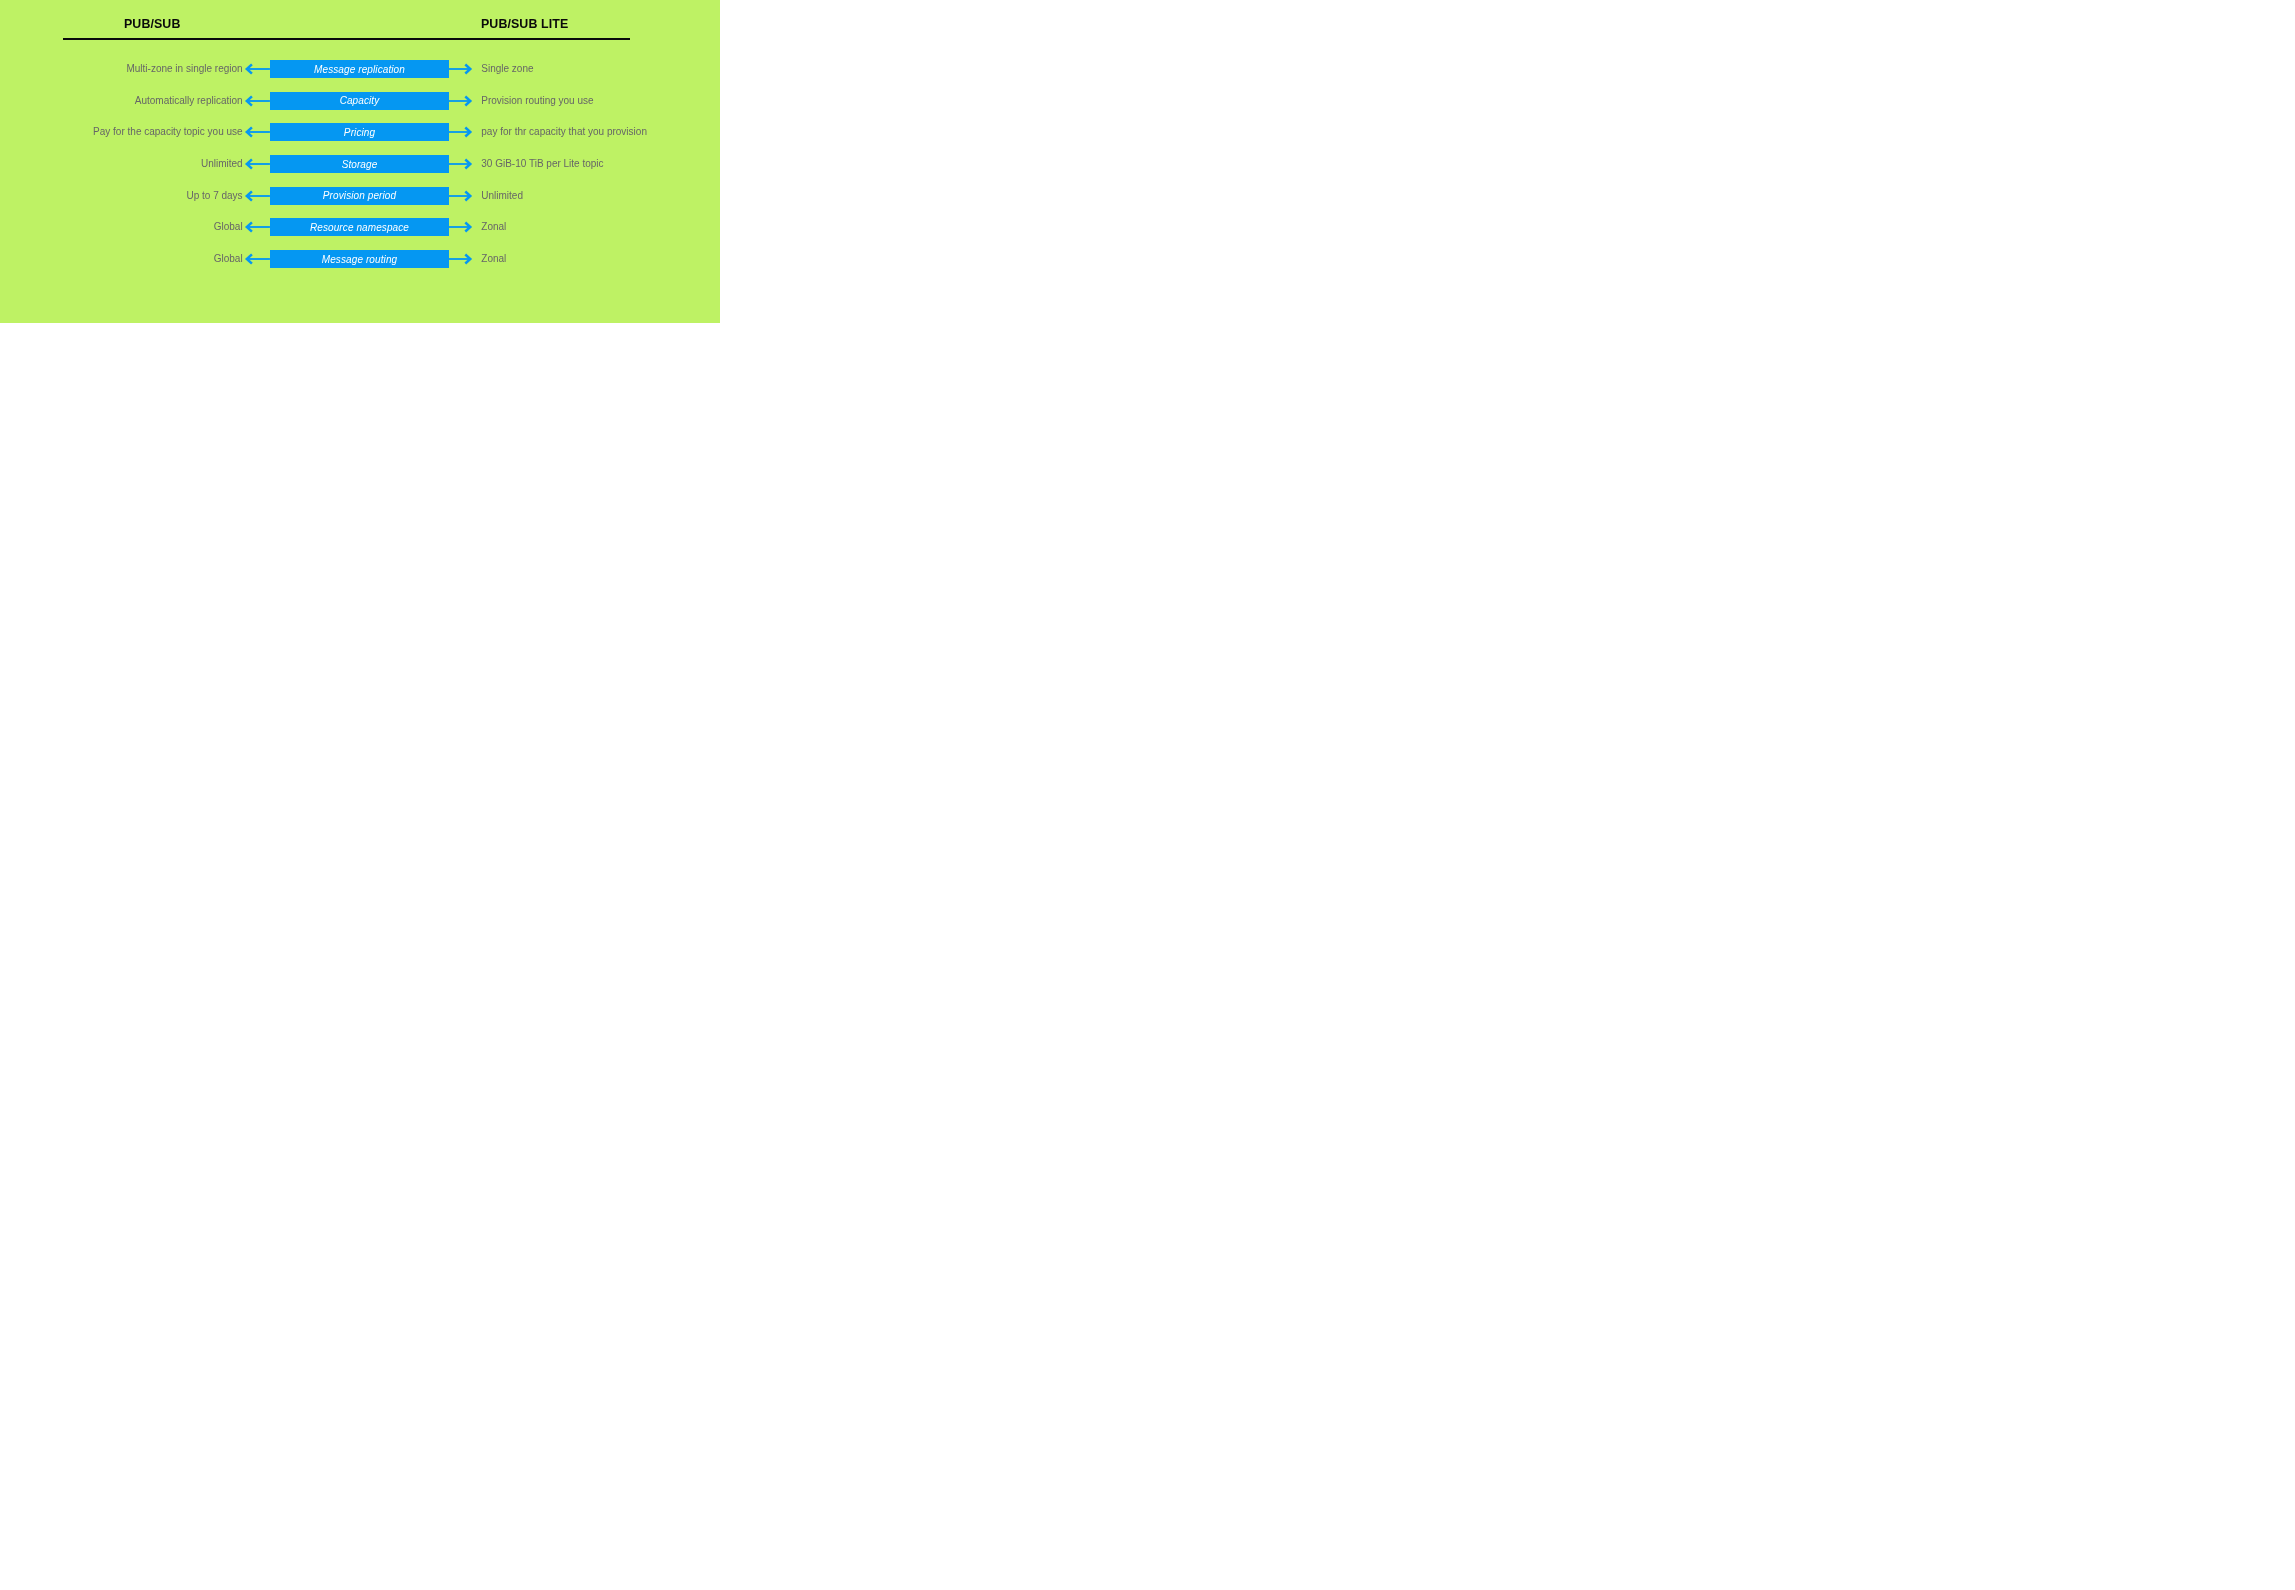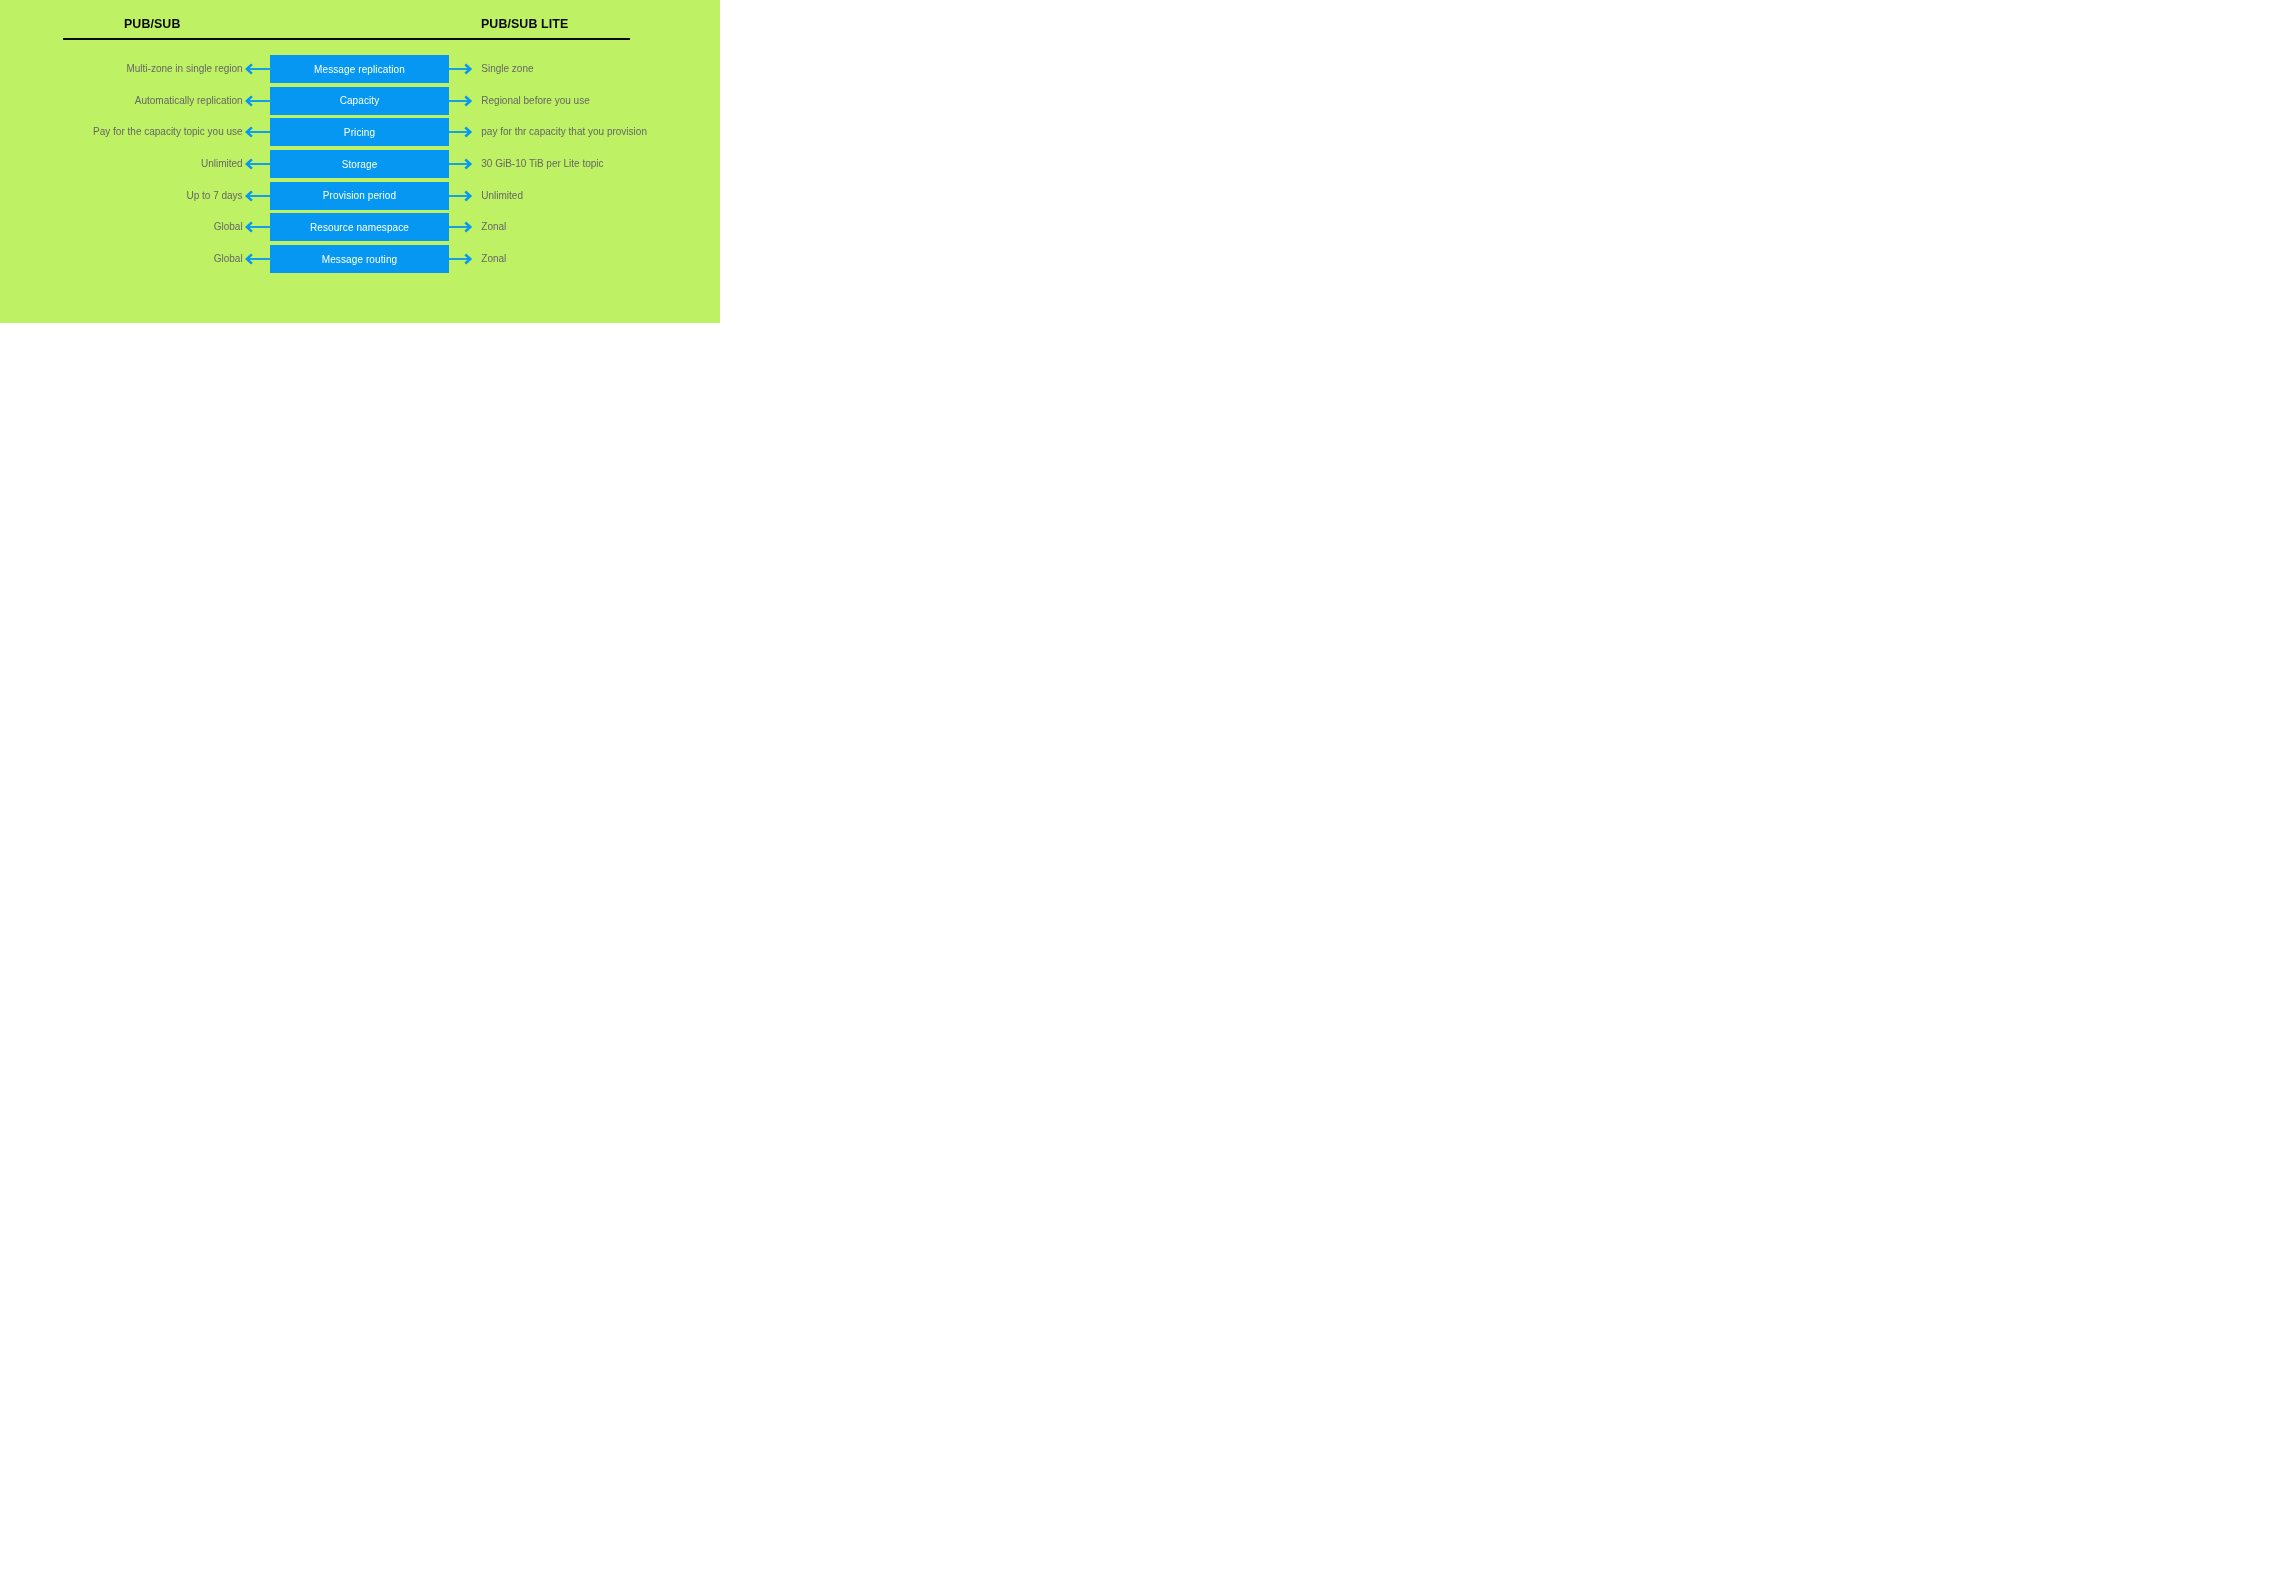--- a/index.html
+++ b/index.html
@@ -37,22 +37,22 @@
     align-items:center;
     height:28px;margin-bottom:3.7px;padding-left:24px;
   }
   .val{
     font-size:10px;color:var(--gray);white-space:nowrap;
     line-height:1;
   }
   .val-left{text-align:right;padding-right:1.4px;}
   .val-right{text-align:left;padding-left:8.3px;}
   .feature-box{
-    height:28px;background:var(--accent);
-    display:flex;align-items:center;justify-content:center;
+    height:18px;background:var(--accent);
+    display:flex;align-items:center;justify-content:center;font-style:italic;
   }
   .feature-box span{
     color:var(--boxtext);font-size:10px;white-space:nowrap;letter-spacing:0.1px;
   }
   .arrow{display:flex;align-items:center;height:28px;}
   .arrow svg{display:block;}
   .arrow line,.arrow polyline{stroke:var(--accent);fill:none;}
   .arrow line{stroke-width:4;}
   .arrow polyline{stroke-width:5.5;}
 </style>
@@ -97,21 +97,21 @@
       </div>
       <div class="feature-box">
           <span>Capacity</span>
         </div>
       <div class="arrow">
         <svg width="24" height="12" viewBox="0 0 53 26">
             <line x1="0" y1="13" x2="44" y2="13"></line>
             <polyline points="36,3 47,13 36,23"></polyline>
           </svg>
       </div>
-      <div class="val val-right">Regional before you use</div>
+      <div class="val val-right">Provision routing you use</div>
     </div>
 
     <div class="row">
       <div class="val val-left">Pay for the capacity topic you use</div>
       <div class="arrow">
         <svg width="26" height="12" viewBox="0 0 56 26">
             <line x1="10" y1="13" x2="56" y2="13"></line>
             <polyline points="17,3 6,13 17,23"></polyline>
           </svg>
       </div>

